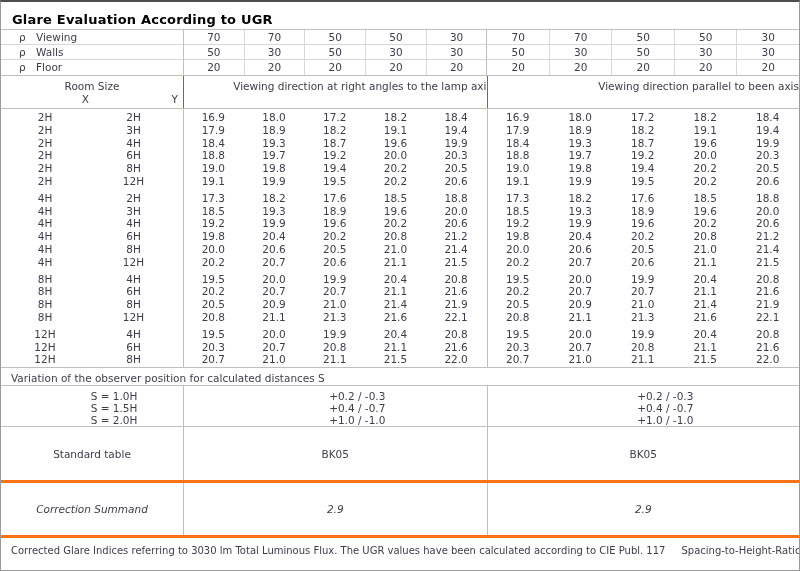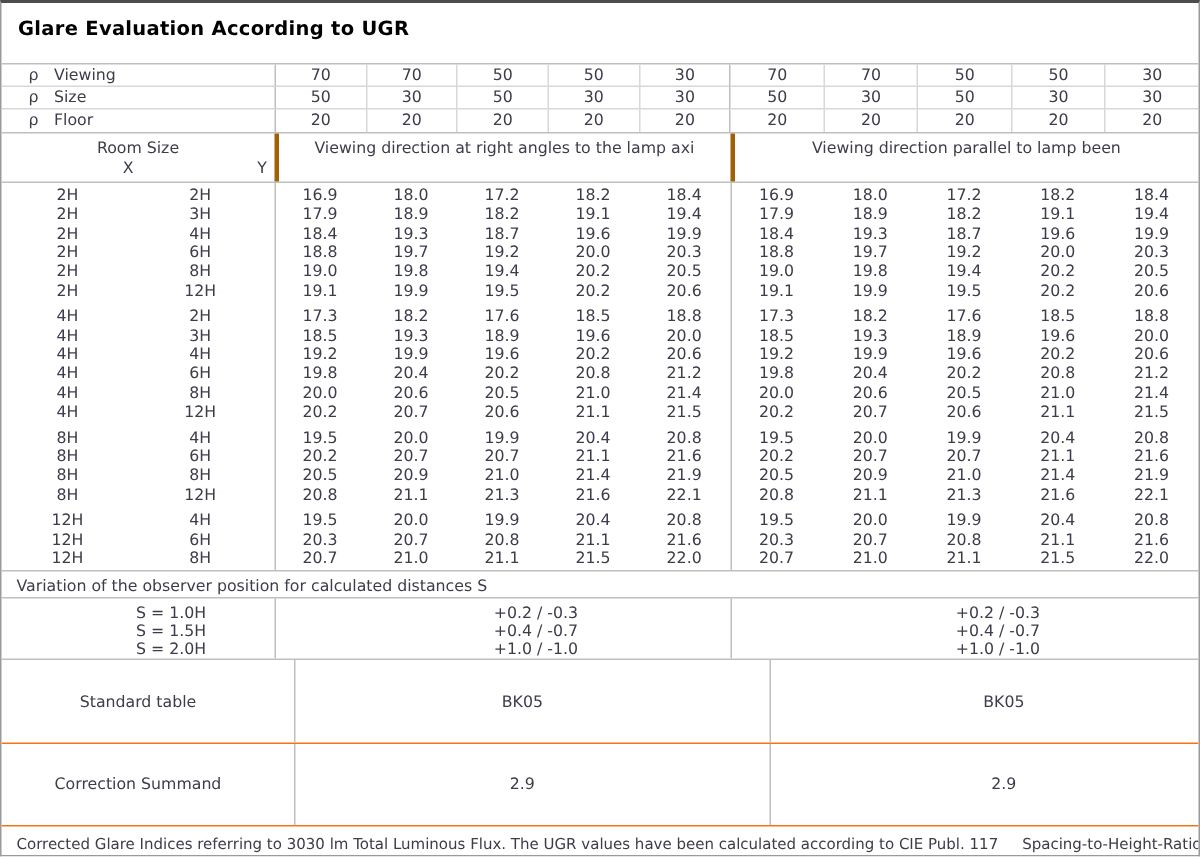--- a/index.html
+++ b/index.html
@@ -4,60 +4,60 @@
 <style>
   * { box-sizing: border-box; margin: 0; padding: 0; }
   html,body { background:#fff; }
   body { font-family:"DejaVu Sans","Liberation Sans",sans-serif; color:#3c3c4a; }
   .sheet {
     width:800px; height:571px; background:#fff; overflow:hidden;
     border:1px solid #9a9a9a; border-top:2px solid #4d4d4d;
     font-size:10.5px;
   }
   
-  .title-row { height:41px; border-bottom:1px solid #bfbfbf; padding:10px 0 0 11px;
+  .title-row { height:28px; border-bottom:1px solid #bfbfbf; padding:10px 0 0 11px;
                font-size:13px; font-weight:bold; color:#000; letter-spacing:0.2px; }
   
   .rho-grid { display:grid; grid-template-columns:182px repeat(5,60.7px) repeat(5,62.5px);
               grid-auto-rows:15px; height:46px; border-bottom:1px solid #bfbfbf; }
   .rho-label { padding-left:18px; line-height:15px; }
   .rho-sym { display:inline-block; width:17px; }
   .rho-val { text-align:center; line-height:15px; border-left:1px solid #d8d8d8; }
   .rho-val.ml { border-left-color:#bfbfbf; }
   .bb { border-bottom:1px solid #d8d8d8; }
   
   .viewhead { display:grid; grid-template-columns:182px 303.5px 312.5px; height:33px;
               border-bottom:1px solid #bfbfbf; }
   .vh-label { padding-top:4px; }
   .room-size { text-align:center; line-height:13px; }
   .xy { display:grid; grid-template-columns:88px 89px 5px; line-height:13px; }
   .xy div { text-align:right; }
-  .vh-block { border-left:3px solid #a16207; text-align:center; padding-top:4px; line-height:13px; }
+  .vh-block { border-left:1px solid #a16207; text-align:right; padding-top:4px; line-height:13px; }
   
   .data-area { position:relative; height:259px; border-bottom:1px solid #bfbfbf; padding-top:2px; }
   .vline { position:absolute; top:0; bottom:0; width:1px; background:#bfbfbf; }
   .vl-1 { left:182px; } .vl-2 { left:485.5px; }
   .group + .group { margin-top:4px; }
   .drow { display:grid; grid-template-columns:88px 89px 5px repeat(5,60.7px) repeat(5,62.5px);
           height:12.8px; line-height:12.8px; }
   .dx,.dy { text-align:center; }
   .dv { text-align:center; }
   
   .variation-row { height:18px; line-height:16px; border-bottom:1px solid #bfbfbf;
                    padding:2px 0 0 10px; }
   
   .s-grid { display:grid; grid-template-columns:182px 303.5px 312.5px; height:41px;
             border-bottom:1px solid #bfbfbf; }
   .s-col { text-align:center; padding-top:4px;padding-left:44px; }
   .s-col div { height:12px; line-height:12px; }
   .s-block { border-left:1px solid #bfbfbf; }
   
   .big-grid { display:grid; grid-template-columns:182px 303.5px 312.5px;
-              border-bottom:1px solid #f97316;gap:13px; }
-  .std { height:56px; } .corr { height:55px; }
+              border-bottom:3px solid #f97316; }
+  .std { height:56px; } .corr { height:55px;font-style:italic; }
   .big-grid > div { display:flex; align-items:center; justify-content:center; }
   .blk { border-left:1px solid #bfbfbf; }
   
   .footer { height:25px; padding:7px 0 0 10px; font-size:10px; white-space:nowrap; overflow:hidden; }
   .footer .gap { display:inline-block; width:16px; }
 </style>
 </head>
 <body>
 
 <div class="sheet">
@@ -69,21 +69,21 @@
       <div class="rho-val bb ml">70</div>
       <div class="rho-val bb">70</div>
       <div class="rho-val bb">50</div>
       <div class="rho-val bb">50</div>
       <div class="rho-val bb">30</div>
       <div class="rho-val bb ml">70</div>
       <div class="rho-val bb">70</div>
       <div class="rho-val bb">50</div>
       <div class="rho-val bb">50</div>
       <div class="rho-val bb">30</div>
-      <div class="rho-label bb"><span class="rho-sym">ρ</span><span>Size</span></div>
+      <div class="rho-label bb"><span class="rho-sym">ρ</span><span>Walls</span></div>
       <div class="rho-val bb ml">50</div>
       <div class="rho-val bb">30</div>
       <div class="rho-val bb">50</div>
       <div class="rho-val bb">30</div>
       <div class="rho-val bb">30</div>
       <div class="rho-val bb ml">50</div>
       <div class="rho-val bb">30</div>
       <div class="rho-val bb">50</div>
       <div class="rho-val bb">30</div>
       <div class="rho-val bb">30</div>
@@ -103,21 +103,21 @@
   <div class="viewhead">
     <div class="vh-label">
       <div class="room-size">Room Size</div>
       <div class="xy">
         <div>X</div>
         <div>Y</div>
         <div></div>
       </div>
     </div>
     <div class="vh-block">Viewing direction at right angles to the lamp axi</div>
-    <div class="vh-block">Viewing direction parallel to lamp been</div>
+    <div class="vh-block">Viewing direction parallel to been axis</div>
   </div>
 
   <div class="data-area">
     <div class="vline vl-1"></div>
     <div class="vline vl-2"></div>
   <div class="group">
         <div class="drow">
           <div class="dx">2H</div>
           <div class="dy">2H</div>
           <div></div>

